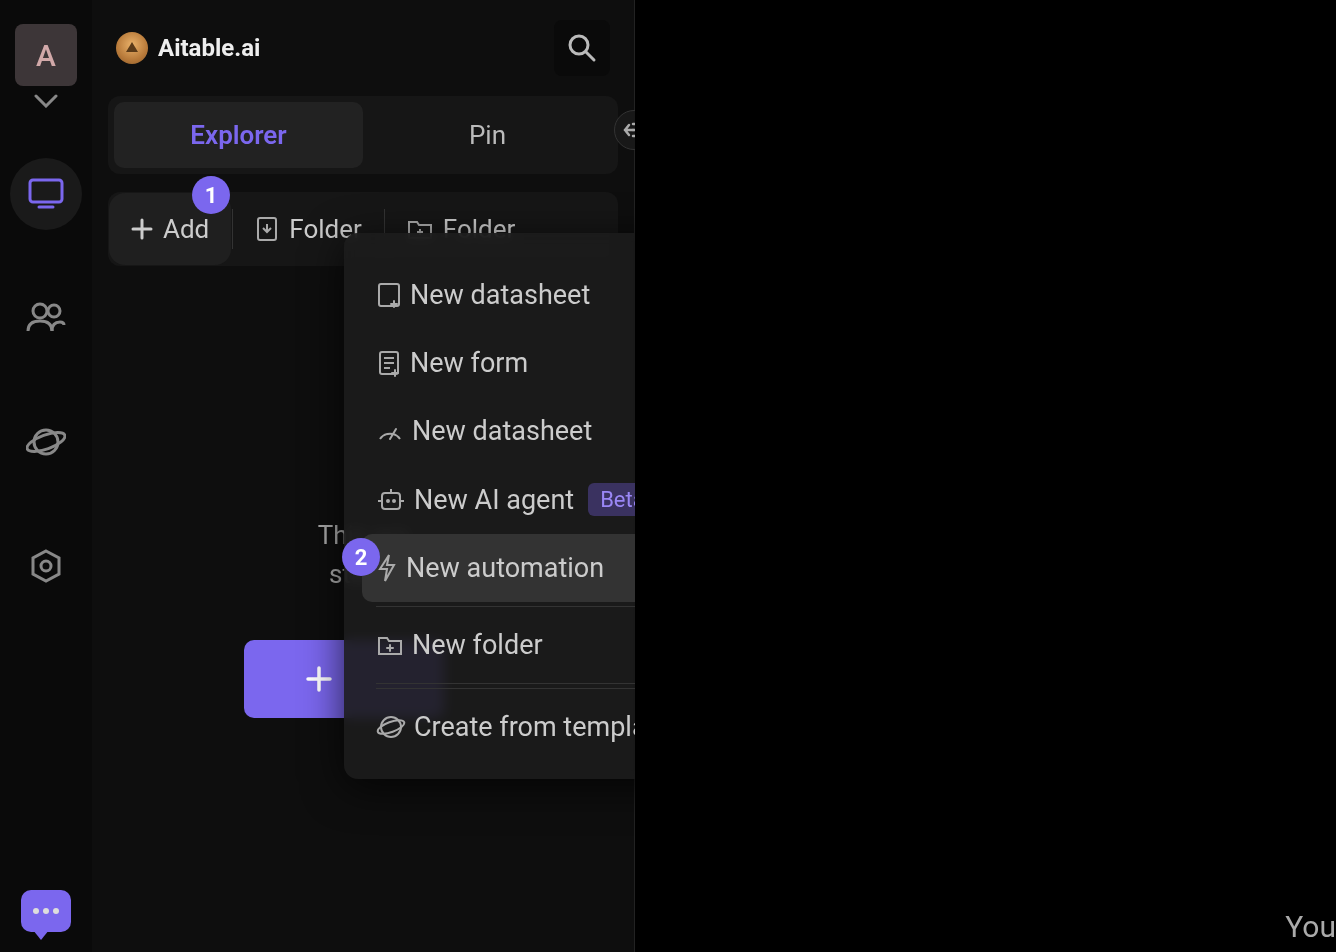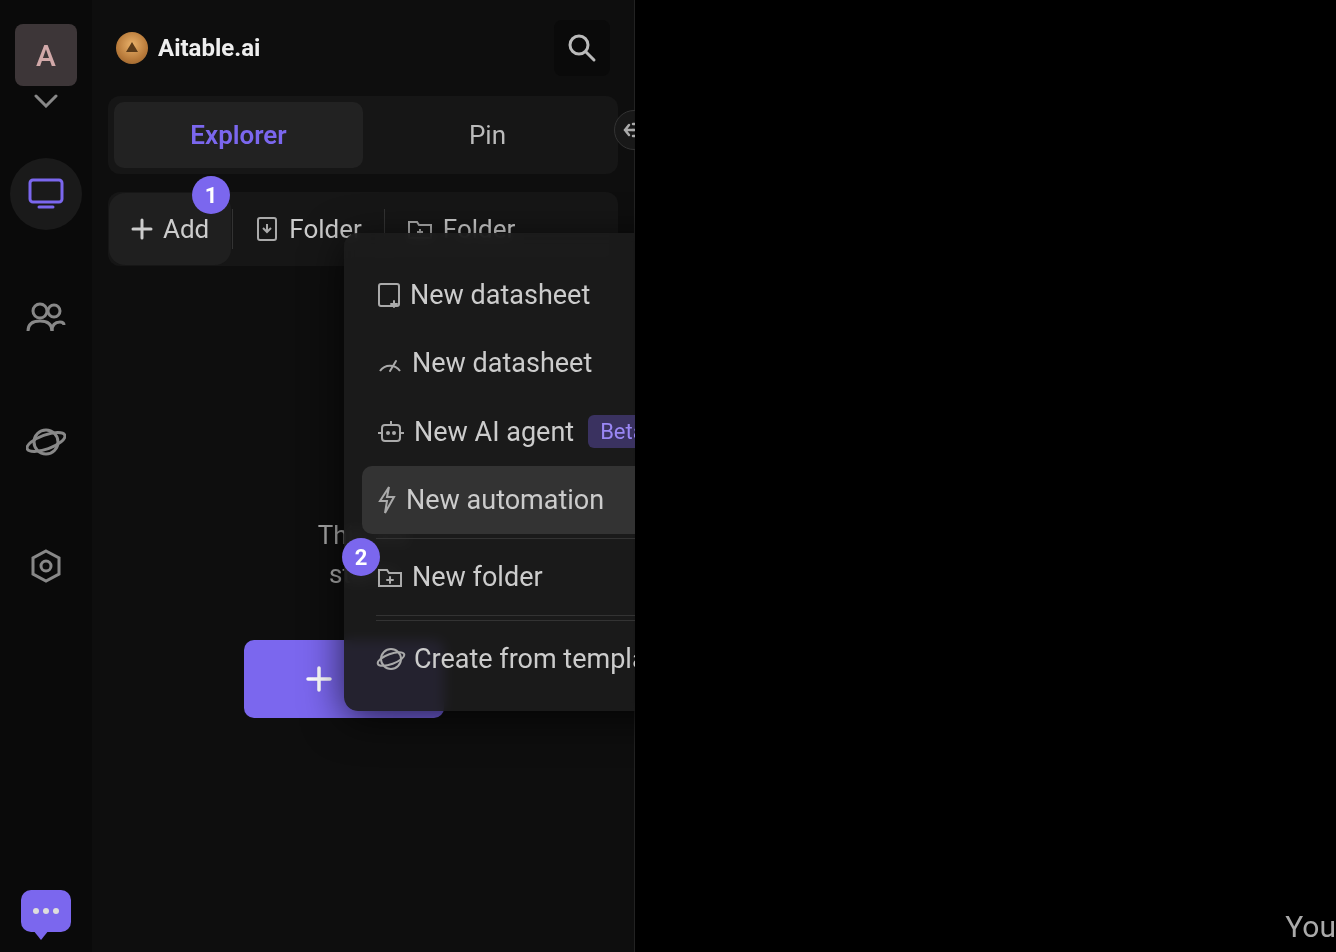--- a/index.html
+++ b/index.html
@@ -180,20 +180,28 @@
     <div class="menu">
       <div class="menu-item">
         <svg width="26" height="28" viewBox="0 0 26 28" class="icon-svg">
             <rect x="3" y="3" width="20" height="22" rx="2"></rect>
             <path d="M18 20 L18 26 M15 23 L21 23" stroke-linecap="round"></path>
           </svg>
         <span>New datasheet</span>
         <span class="shortcut">^ N</span>
       </div>
       <div class="menu-item">
+        <svg width="26" height="28" viewBox="0 0 26 28" class="icon-svg">
+            <rect x="4" y="3" width="18" height="22" rx="2"></rect>
+            <path d="M8 9 L18 9 M8 14 L18 14 M8 19 L14 19"></path>
+            <path d="M19 21 L19 27 M16 24 L22 24" stroke-linecap="round"></path>
+          </svg>
+        <span>New form</span>
+      </div>
+      <div class="menu-item">
         <svg width="28" height="24" viewBox="0 0 28 24" class="icon-svg">
             <path d="M4 20 A12 12 0 0 1 24 20"></path>
             <path d="M14 20 L20 10" stroke-linecap="round"></path>
           </svg>
         <span>New datasheet</span>
       </div>
       <div class="menu-item">
         <svg width="30" height="26" viewBox="0 0 30 26" class="icon-svg">
             <rect x="6" y="6" width="18" height="16" rx="3"></rect>
             <circle cx="12" cy="14" r="2" fill="#aaa" stroke="none"></circle>

